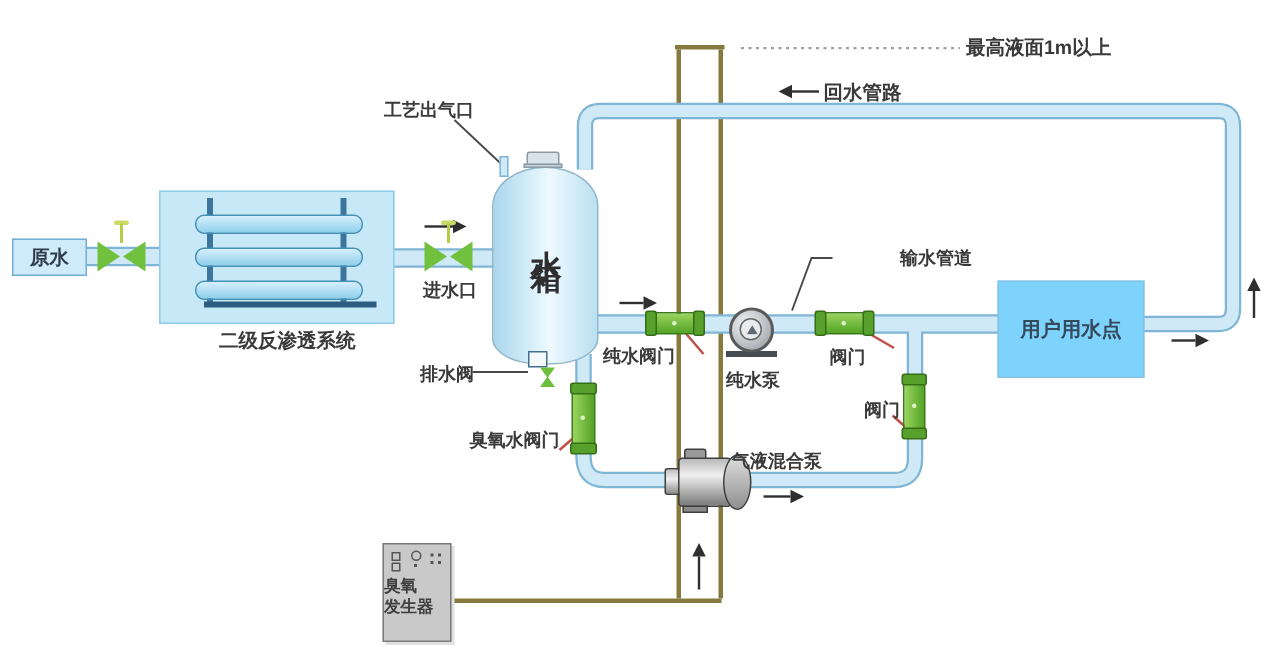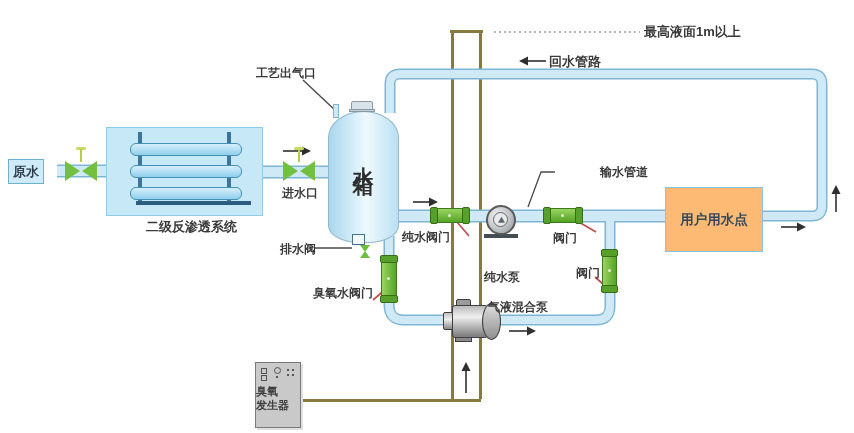--- a/index.html
+++ b/index.html
@@ -11,21 +11,21 @@
        color:#3a3a3a;white-space:nowrap;}
   .lbl.big{font-size:13px;text-align:center;}
   
   .bluebox{background:#cfeaf8;border:1px solid #6fb0d4;display:flex;align-items:center;
            justify-content:center;font:bold 13px "Liberation Sans",sans-serif;color:#2f3e4c;}
   .ro-box{background:#c6e8f7;border:1px solid #8fcce8;}
   .ro-rod{position:absolute;width:4px;height:70px;top:4px;background:#3c759c;}
   .ro-tube{position:absolute;left:23px;width:110px;height:11px;border:1px solid #4590b5;
            border-radius:6px;background:linear-gradient(180deg,#d6effb, #8fcfec);}
   .ro-base{position:absolute;left:29px;top:73px;width:115px;height:4px;background:#2c5d80;}
-  .user-box{background:#fdba74;border:1px solid #87c3e0;display:flex;align-items:center;
+  .user-box{background:#7dd3fc;border:1px solid #87c3e0;display:flex;align-items:center;
             justify-content:center;font:bold 13.5px "Liberation Sans",sans-serif;color:#35495c;}
   
   .tank{left:328px;top:111px;width:71px;height:132px;border:1px solid #93b7c9;
         border-radius:50% 50% 44% 44% / 20% 20% 13% 13%;
         background:linear-gradient(90deg,#a9d6ec 0%,#def2fb 42%,#eef9fe 55%,#b9e0f2 100%);}
   .tank-cap{left:351px;top:101px;width:22px;height:10px;background:#d8e2e8;border:1px solid #8a9aa5;border-radius:2px;}
   .tank-flange{left:349px;top:109px;width:26px;height:3px;background:#c3d2da;border:1px solid #8a9aa5;}
   .vent-stub{left:333px;top:104px;width:6px;height:14px;background:#cfe9f7;border:1px solid #7fb5d5;}
   .tank-name{left:349px;top:150px;writing-mode:vertical-rl;font:bold 21px "Liberation Sans",sans-serif;
              color:#2e2e2e;letter-spacing:8px;z-index:4;}
@@ -147,21 +147,21 @@
           <path d="M781 227 H797"></path>
           <polygon points="797,222.5 806,227 797,231.5" stroke="none"></polygon>
         </g>
       <g>
           <path d="M836 212 V194"></path>
           <polygon points="831.5,194 836,185 840.5,194" stroke="none"></polygon>
         </g>
     </g>
   </svg>
 
-  <div class="comp bluebox" style="left:8px;top:159px;width:36px;height:25px;">
+  <div class="comp bluebox" style="left:8px;top:159px;width:50px;height:25px;">
     <span>原水</span>
   </div>
 
   <div class="comp bowtie" style="left:65px;top:161px;">
     <div class="tbar"></div>
     <div class="stem"></div>
     <div class="tl"></div>
     <div class="tr"></div>
   </div>
 
@@ -201,21 +201,21 @@
     <div class="capL"></div>
     <div class="capR"></div>
     <div class="dot"></div>
   </div>
   <div class="lbl" style="left:402px;top:230px;">纯水阀门</div>
 
   <div class="comp pump-base"></div>
   <div class="comp pump-circle"></div>
   <div class="comp pump-inner"></div>
   <div class="comp pump-tri"></div>
-  <div class="lbl" style="left:484px;top:246px;margin-top:24px;">纯水泵</div>
+  <div class="lbl" style="left:484px;top:246px;">纯水泵</div>
 
   <div class="comp cart" style="left:545px;top:208px;width:36px;height:15px;">
     <div class="capL"></div>
     <div class="capR"></div>
     <div class="dot"></div>
   </div>
   <div class="lbl" style="left:553px;top:231px;">阀门</div>
 
   <div class="comp cartV" style="left:602px;top:251px;width:15px;height:40px;">
     <div class="capT"></div>

